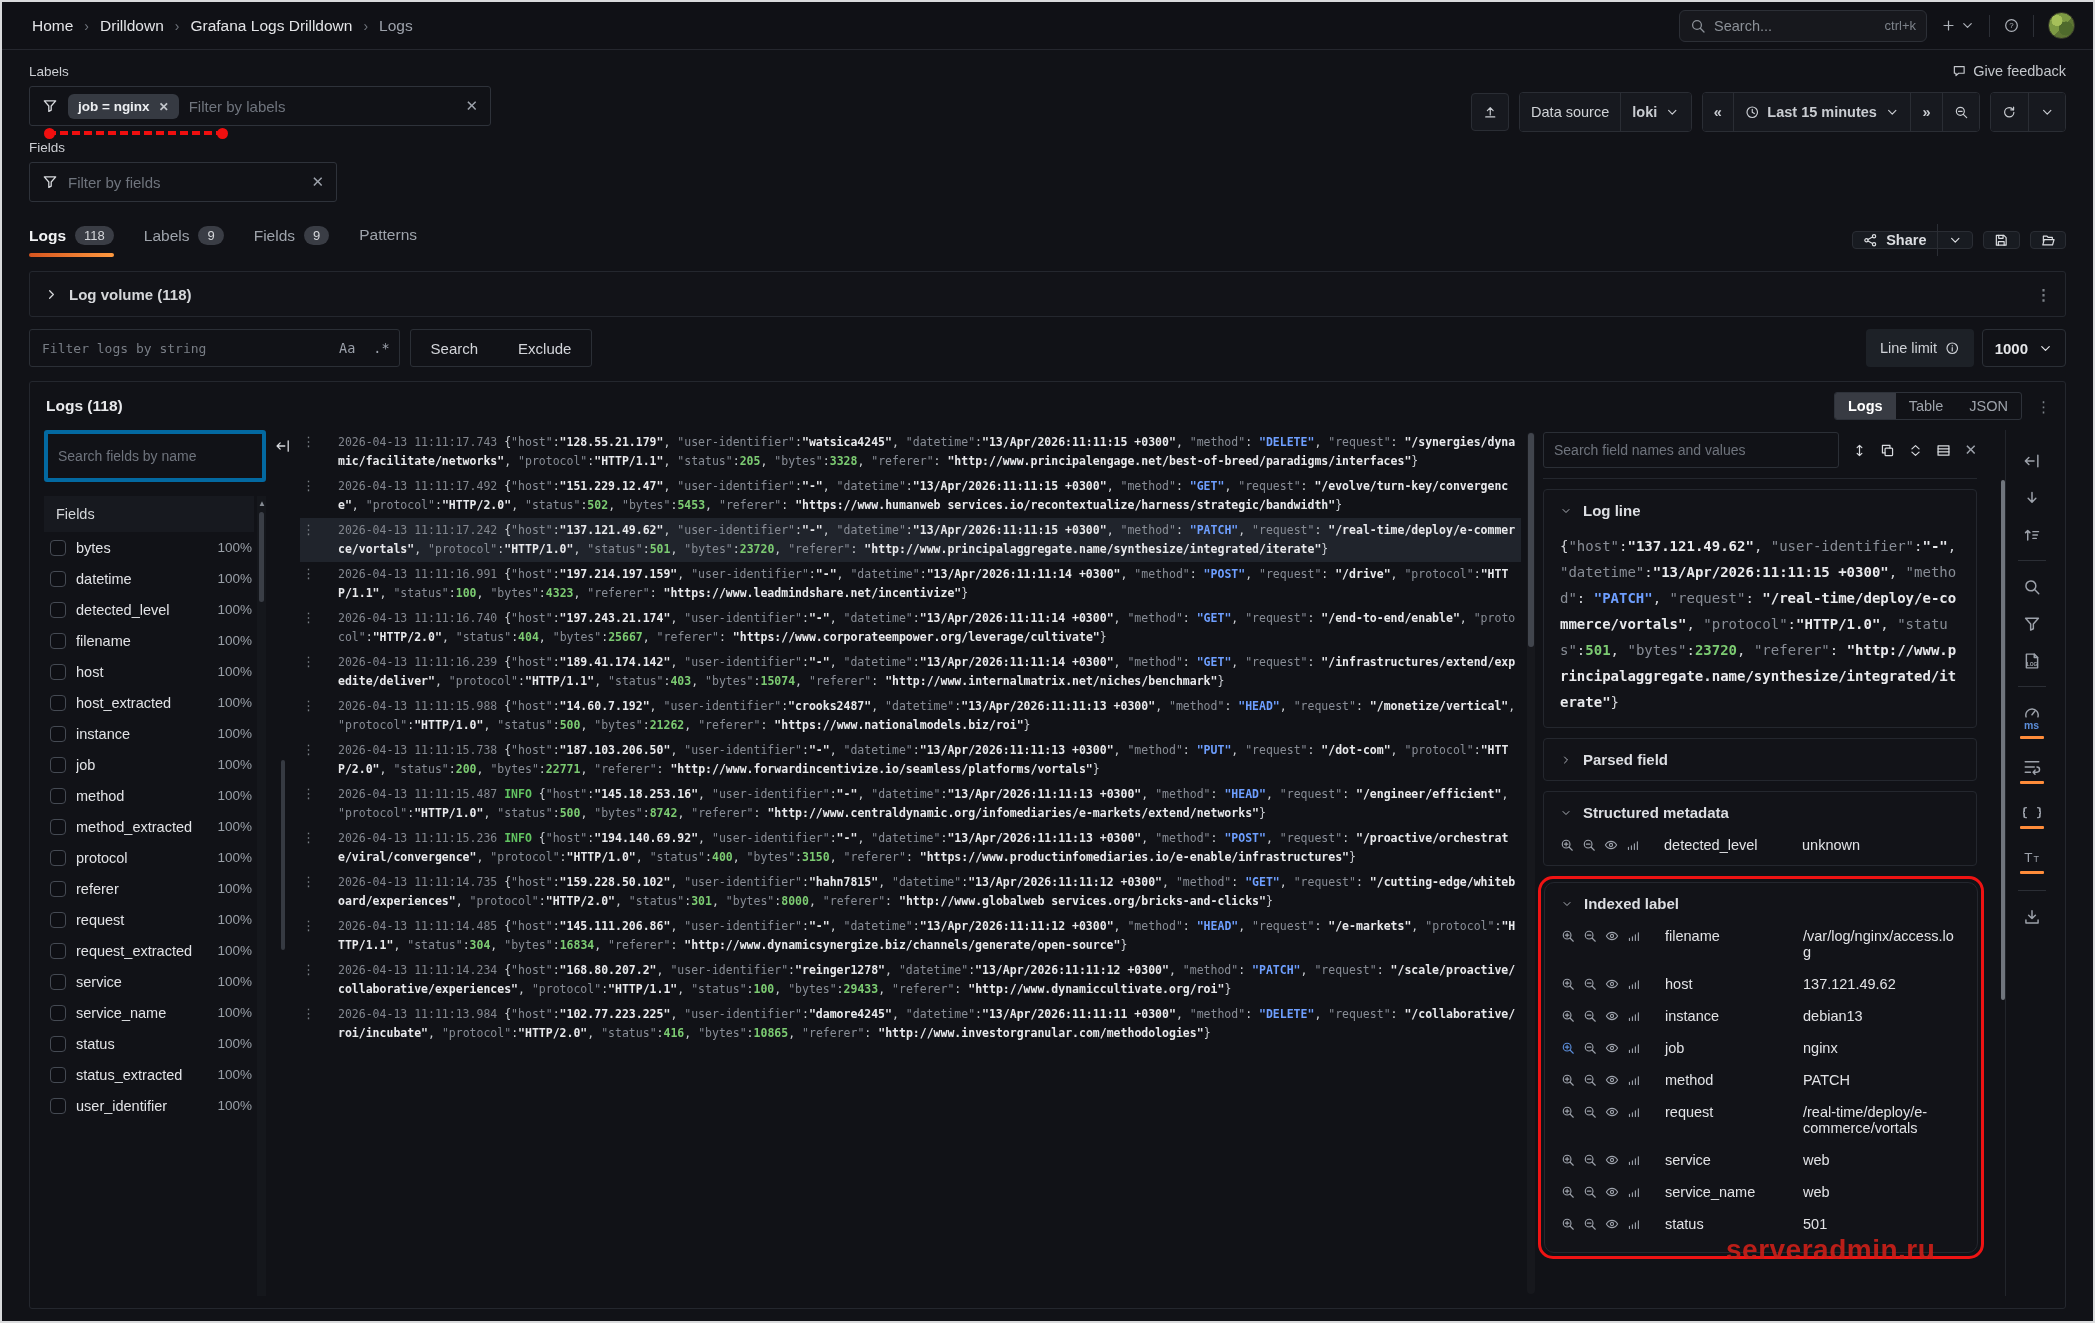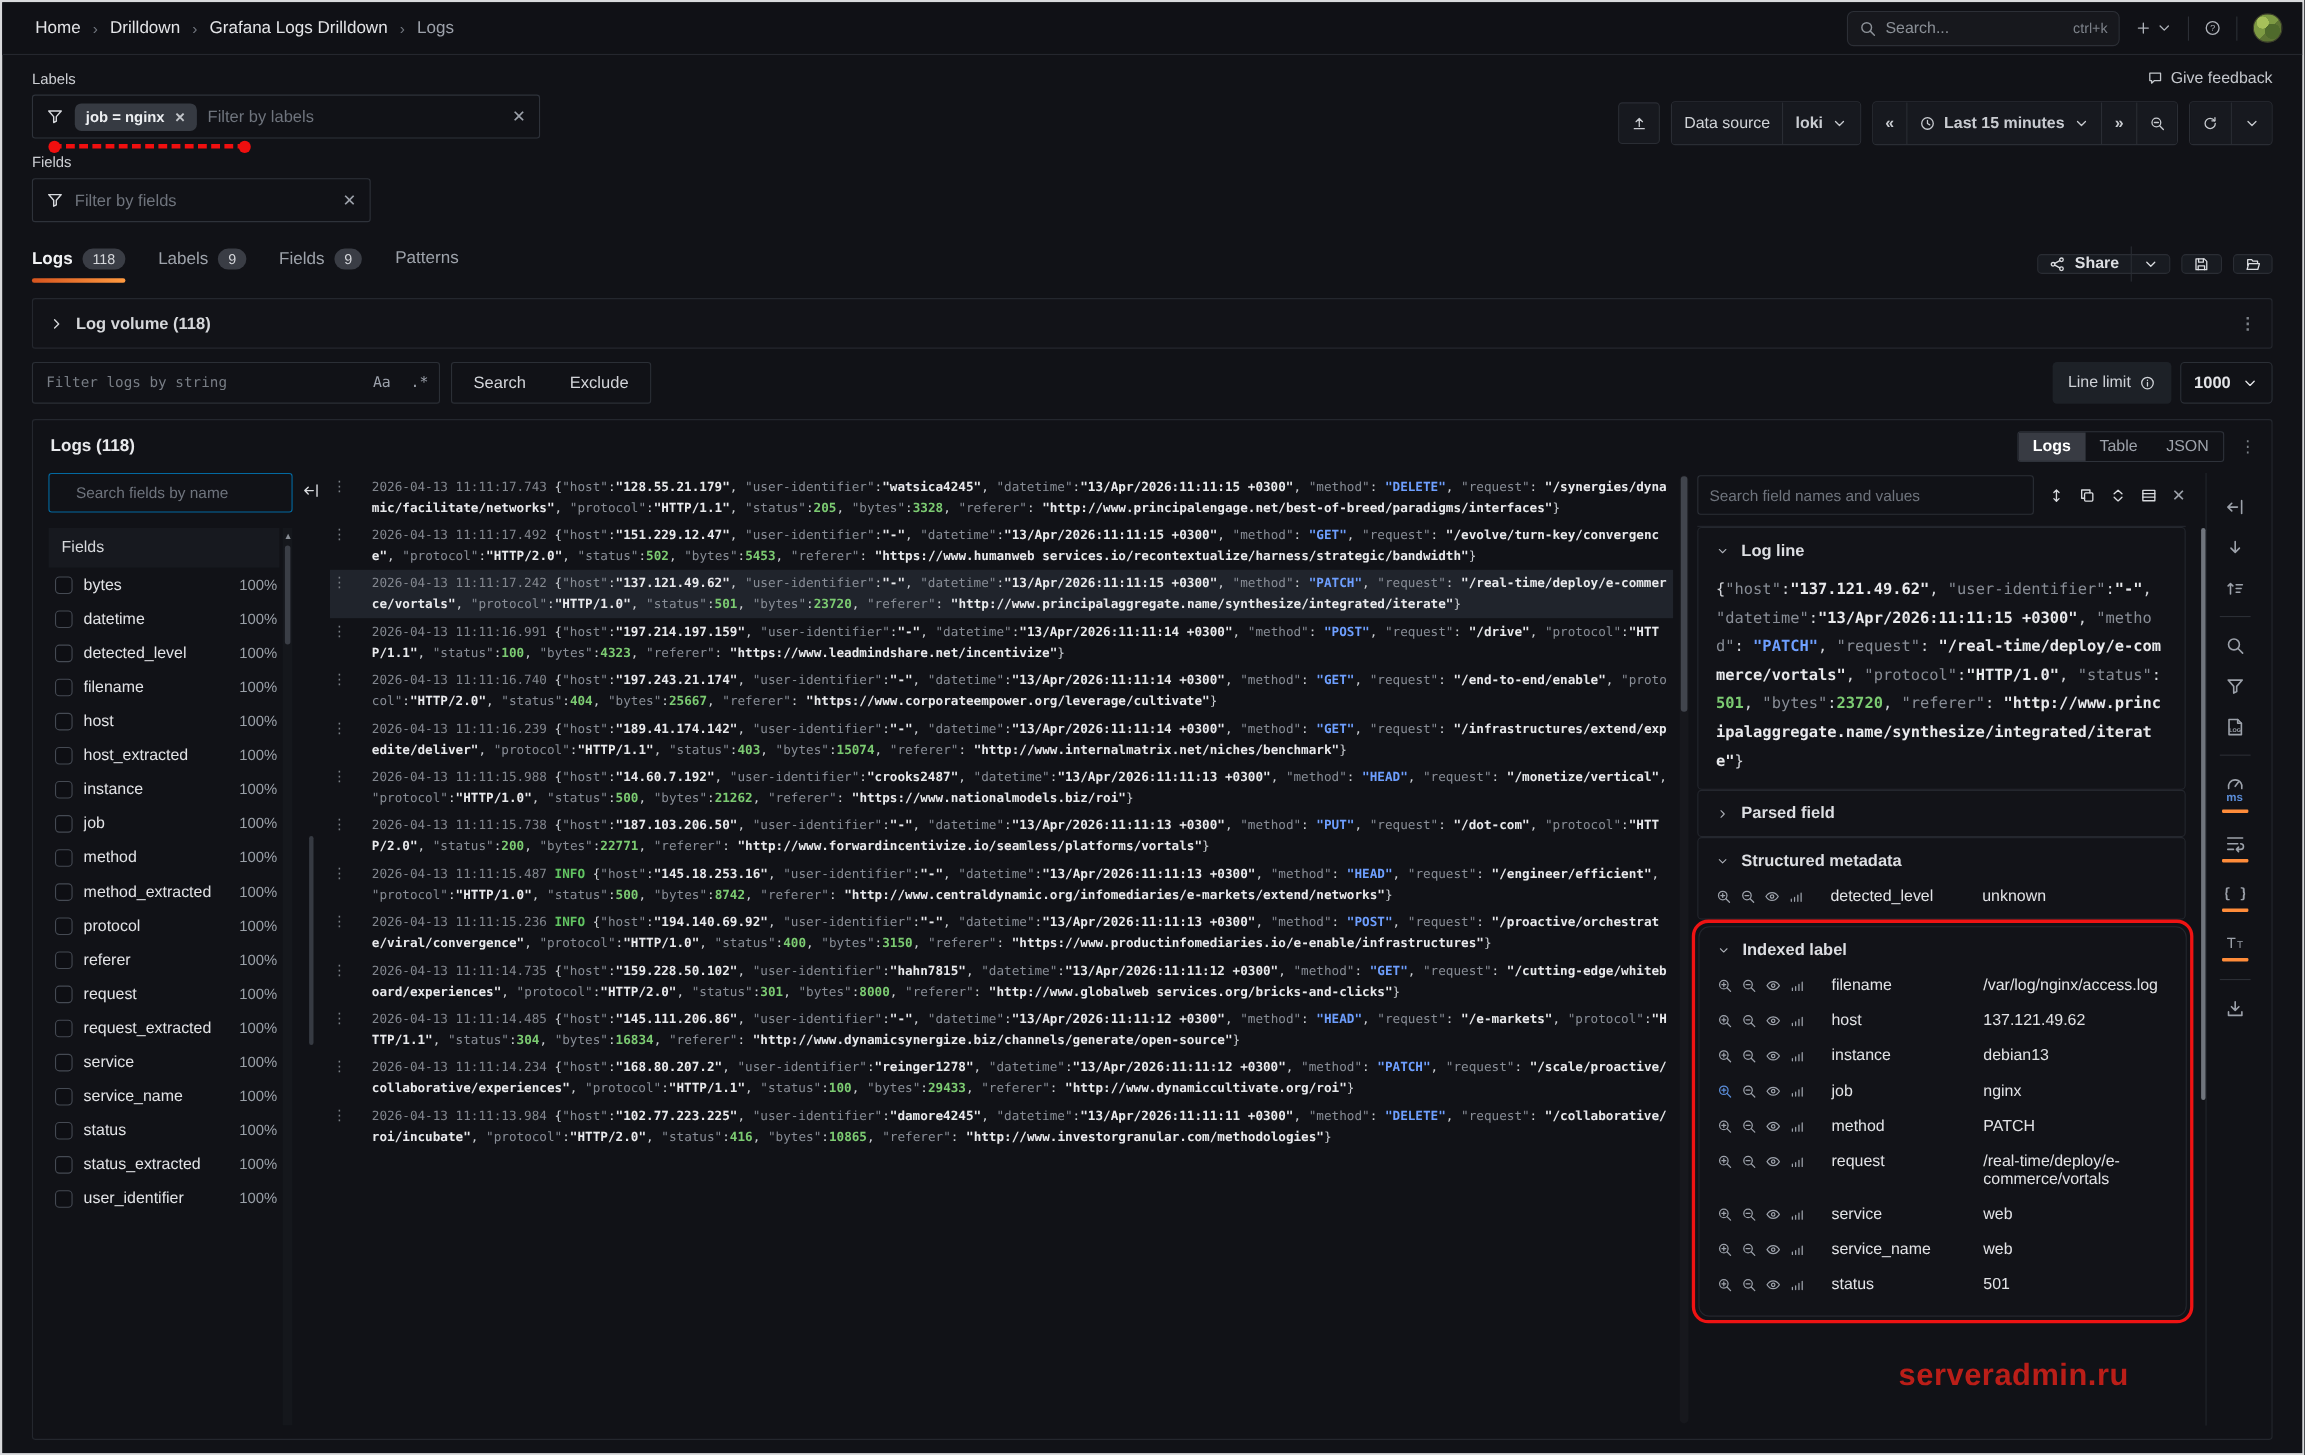--- a/index.html
+++ b/index.html
@@ -85,21 +85,21 @@
   .lp-right { display:flex; align-items:center; gap:14px; }
   .radiogrp { display:flex; border:1px solid #2e323a; border-radius:3px; overflow:hidden; }
   .radio { padding:5px 13px; font-size:14.5px; color:#9ea3ab; cursor:pointer; }
   .radio.on { background:#383b43; color:#fff; font-weight:600; }
   .kebab { color:#7b8087; font-size:15px; letter-spacing:0; cursor:pointer; line-height:1; }
 
   .lp-body { flex:1; min-height:0; display:flex; padding:4px 8px 12px 14px; gap:0; position:relative; }
 
   
   .fsidebar { width:222px; flex:0 0 222px; display:flex; flex-direction:column; }
-  .fsearch { height:36px; border:1px solid #0369a1; border-radius:3px; display:flex; align-items:center; padding:0 24px; }
+  .fsearch { height:52px; border:4px solid #0369a1; border-radius:3px; display:flex; align-items:center; padding:0 10px; }
   .fsearch input { width:100%; background:transparent; border:none; outline:none; color:#c9ccd1; font-size:14px; font-family:inherit; }
   .fsearch input::placeholder { color:#6f747d; }
   .flist { margin-top:14px; position:relative; flex:1; min-height:0; overflow:hidden; padding-right:12px; }
   .fhead { height:36px; background:#17191f; display:flex; align-items:center; padding:0 12px; font-size:14.5px; color:#d5d7da; }
   .fscroll { position:absolute; right:0; top:0; bottom:0; width:9px; background:#15171c; }
   .fscroll .arr { position:absolute; top:3px; left:1px; color:#878c94; font-size:8px; }
   .fscroll .thumb { position:absolute; top:16px; left:2px; width:5px; height:90px; border-radius:3px; background:#3a3e46; }
   .frow { height:31px; display:flex; align-items:center; gap:10px; padding:0 2px 0 6px; cursor:pointer; }
   .cb { width:16px; height:16px; border:1px solid #454a53; border-radius:4px; background:#0e0f14; flex:0 0 16px; }
   .fname { font-size:14.5px; color:#e2e3e6; font-weight:500; flex:1; overflow:hidden; white-space:nowrap; }
@@ -120,21 +120,21 @@
   .logtext { flex:1; min-width:0; font-family:"DejaVu Sans Mono", monospace; font-size:11.5px; line-height:19px; color:#cdd0d5; word-break:break-all; font-weight:700;margin-left:18px; }
   .lts { color:#83878f; font-weight:400; }
   .llv { color:#62c462; font-weight:700; }
   .jk { color:#888d96; font-weight:400; }
   .jv { color:#e8e9ec; font-weight:700; }
   .jm { color:#6e9fff; font-weight:700; }
   .jn { color:#7ccb72; font-weight:700; }
   .logtext { font-weight:400; }
 
   
-  .details { width:468px; flex:0 0 468px; display:flex; flex-direction:column; padding:2px 18px 0 6px; position:relative; }
+  .details { width:468px; flex:0 0 468px; display:flex; flex-direction:column; gap:10px; padding:2px 28px 0 6px; position:relative; }
   .dsearch-row { display:flex; align-items:center; gap:13px; padding-bottom:10px; border-bottom:1px solid #24272e; }
   .dsearch { flex:1; height:36px; border:1px solid #2b2f36; border-radius:3px; display:flex; align-items:center; padding:0 10px; }
   .dsearch input { width:100%; background:transparent; border:none; outline:none; color:#c9ccd1; font-size:14px; font-family:inherit; }
   .dsearch input::placeholder { color:#6f747d; }
   .dic { color:#9da2ab; font-size:15px; cursor:pointer; display:flex; }
   .card { border:1px solid #24272e; border-radius:4px; padding:12px 16px; background:#121318; }
   .card-h { display:flex; align-items:center; gap:11px; font-size:15px; font-weight:600; color:#dcdee2; cursor:pointer; }
   .card-h .cchev { color:#aeb2b9; font-size:12px; }
   .djson { margin-top:14px; font-family:"DejaVu Sans Mono", monospace; font-size:14px; line-height:26px; color:#d2d4d9; word-break:break-all; }
   .kvrow { display:flex; align-items:flex-start; margin-top:16px; gap:0; }

